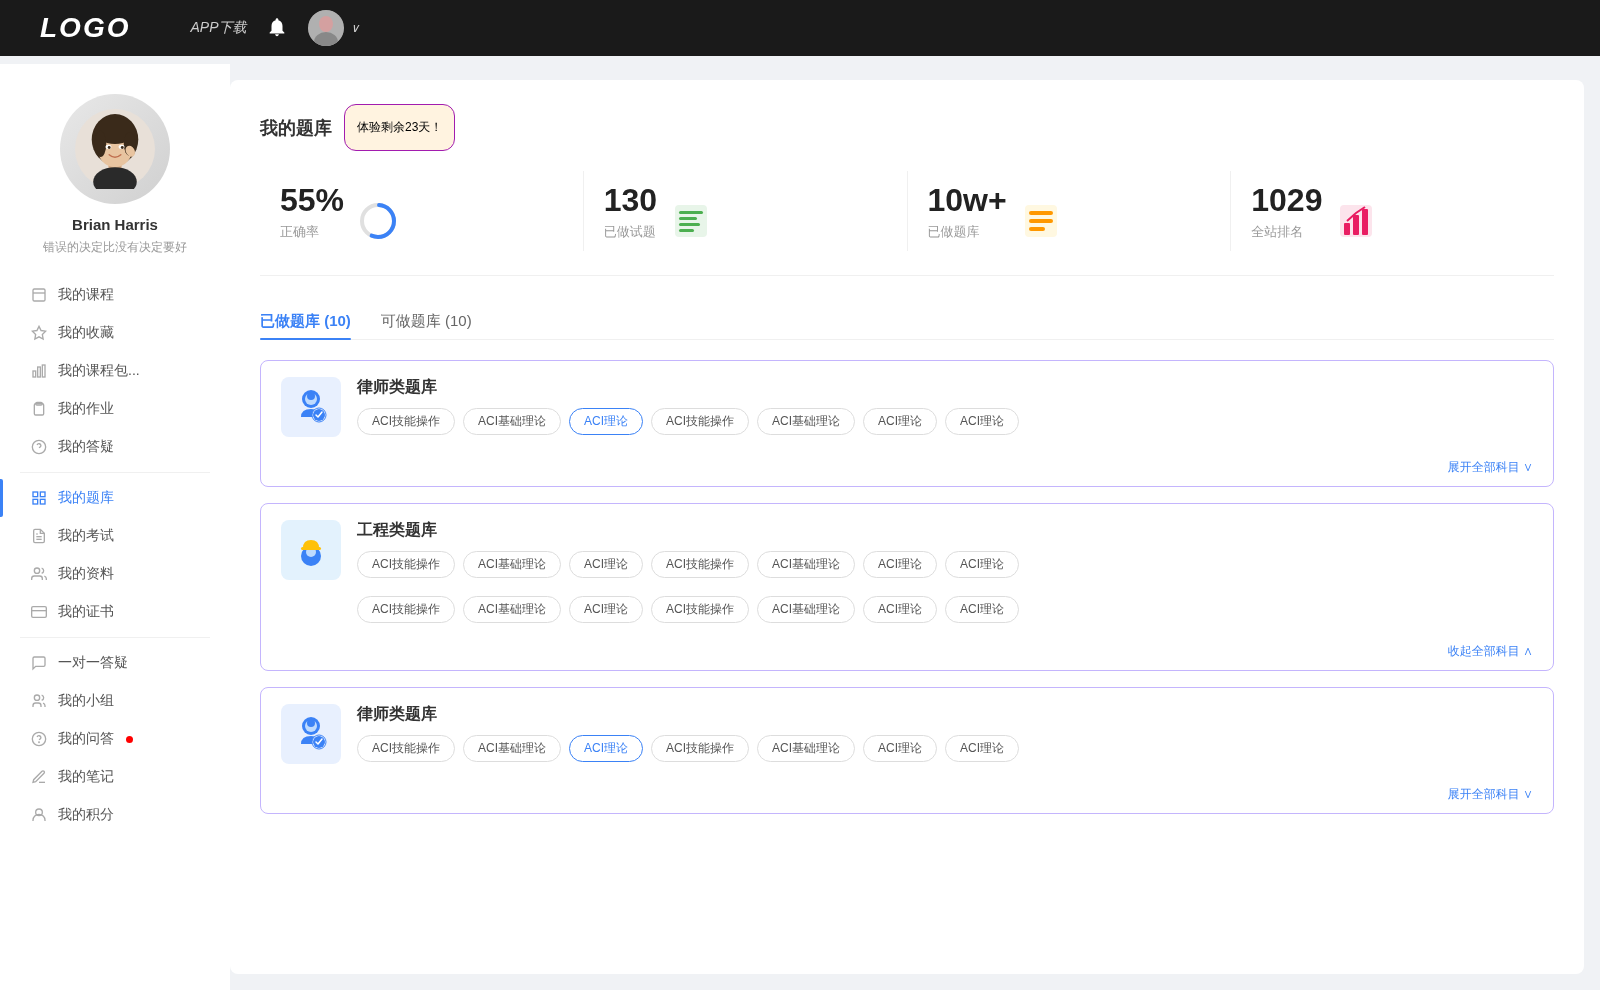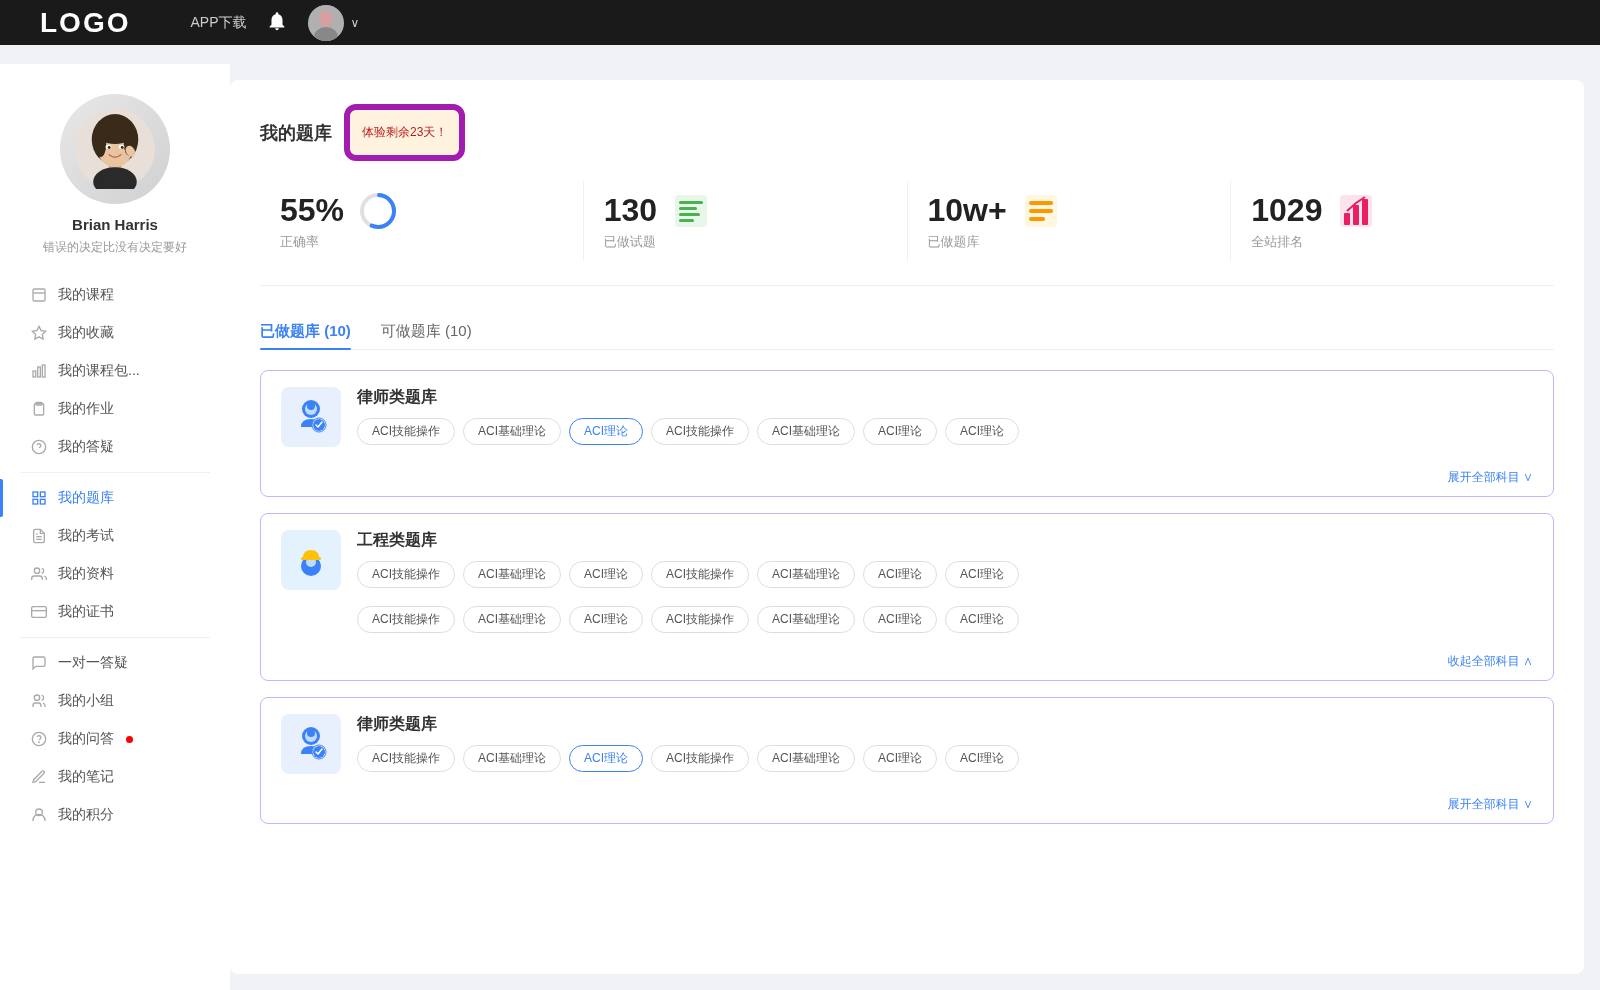--- a/index.html
+++ b/index.html
@@ -1,27 +1,28 @@
 <!DOCTYPE html>
 <html><head>
   <meta charset="utf-8">
   <style>
     * { box-sizing: border-box; margin: 0; padding: 0; }
     body { font-family: "PingFang SC", "Microsoft YaHei", sans-serif; background: #f0f2f5; color: #333; font-size: 14px; }
 
     
     .navbar {
       background: #1a1a1a;
-      height: 45px;
+      height: 56px;
       display: flex;
       align-items: center;
       padding: 0 40px;
       position: fixed;
       top: 0; left: 0; right: 0;
       z-index: 100;
+      font-style: italic;
     }
     .navbar-logo {
       color: white;
       font-size: 28px;
       font-weight: bold;
       margin-right: 60px;
       letter-spacing: 2px;
     }
     .navbar-nav {
       display: flex;
@@ -191,39 +192,39 @@
       gap: 12px;
       margin-bottom: 20px;
     }
     .page-title {
       font-size: 18px;
       font-weight: 600;
       color: #333;
     }
     .trial-badge {
       background: #fff3e0;
-      color: #b91c1c;
-      border: 6px solid #a21caf;
+      color: #000000;
+      border: 1px solid #a21caf;
       border-radius: 12px;
       padding: 14px 12px;
       font-size: 12px;
     }
 
     
     .stats-row {
       display: flex;
       gap: 0;
       margin-bottom: 28px;
       border-bottom: 1px solid #f0f0f0;
       padding-bottom: 24px;
     }
     .stat-item {
       flex: 1;
       display: flex;
-      align-items: flex-start;
+      align-items: flex-end;
       gap: 14px;
       padding: 10px 20px;
       border-right: 1px solid #f0f0f0;
     }
     .stat-item:last-child { border-right: none; }
     .stat-text { }
     .stat-number {
       font-size: 32px;
       font-weight: 700;
       color: #222;

